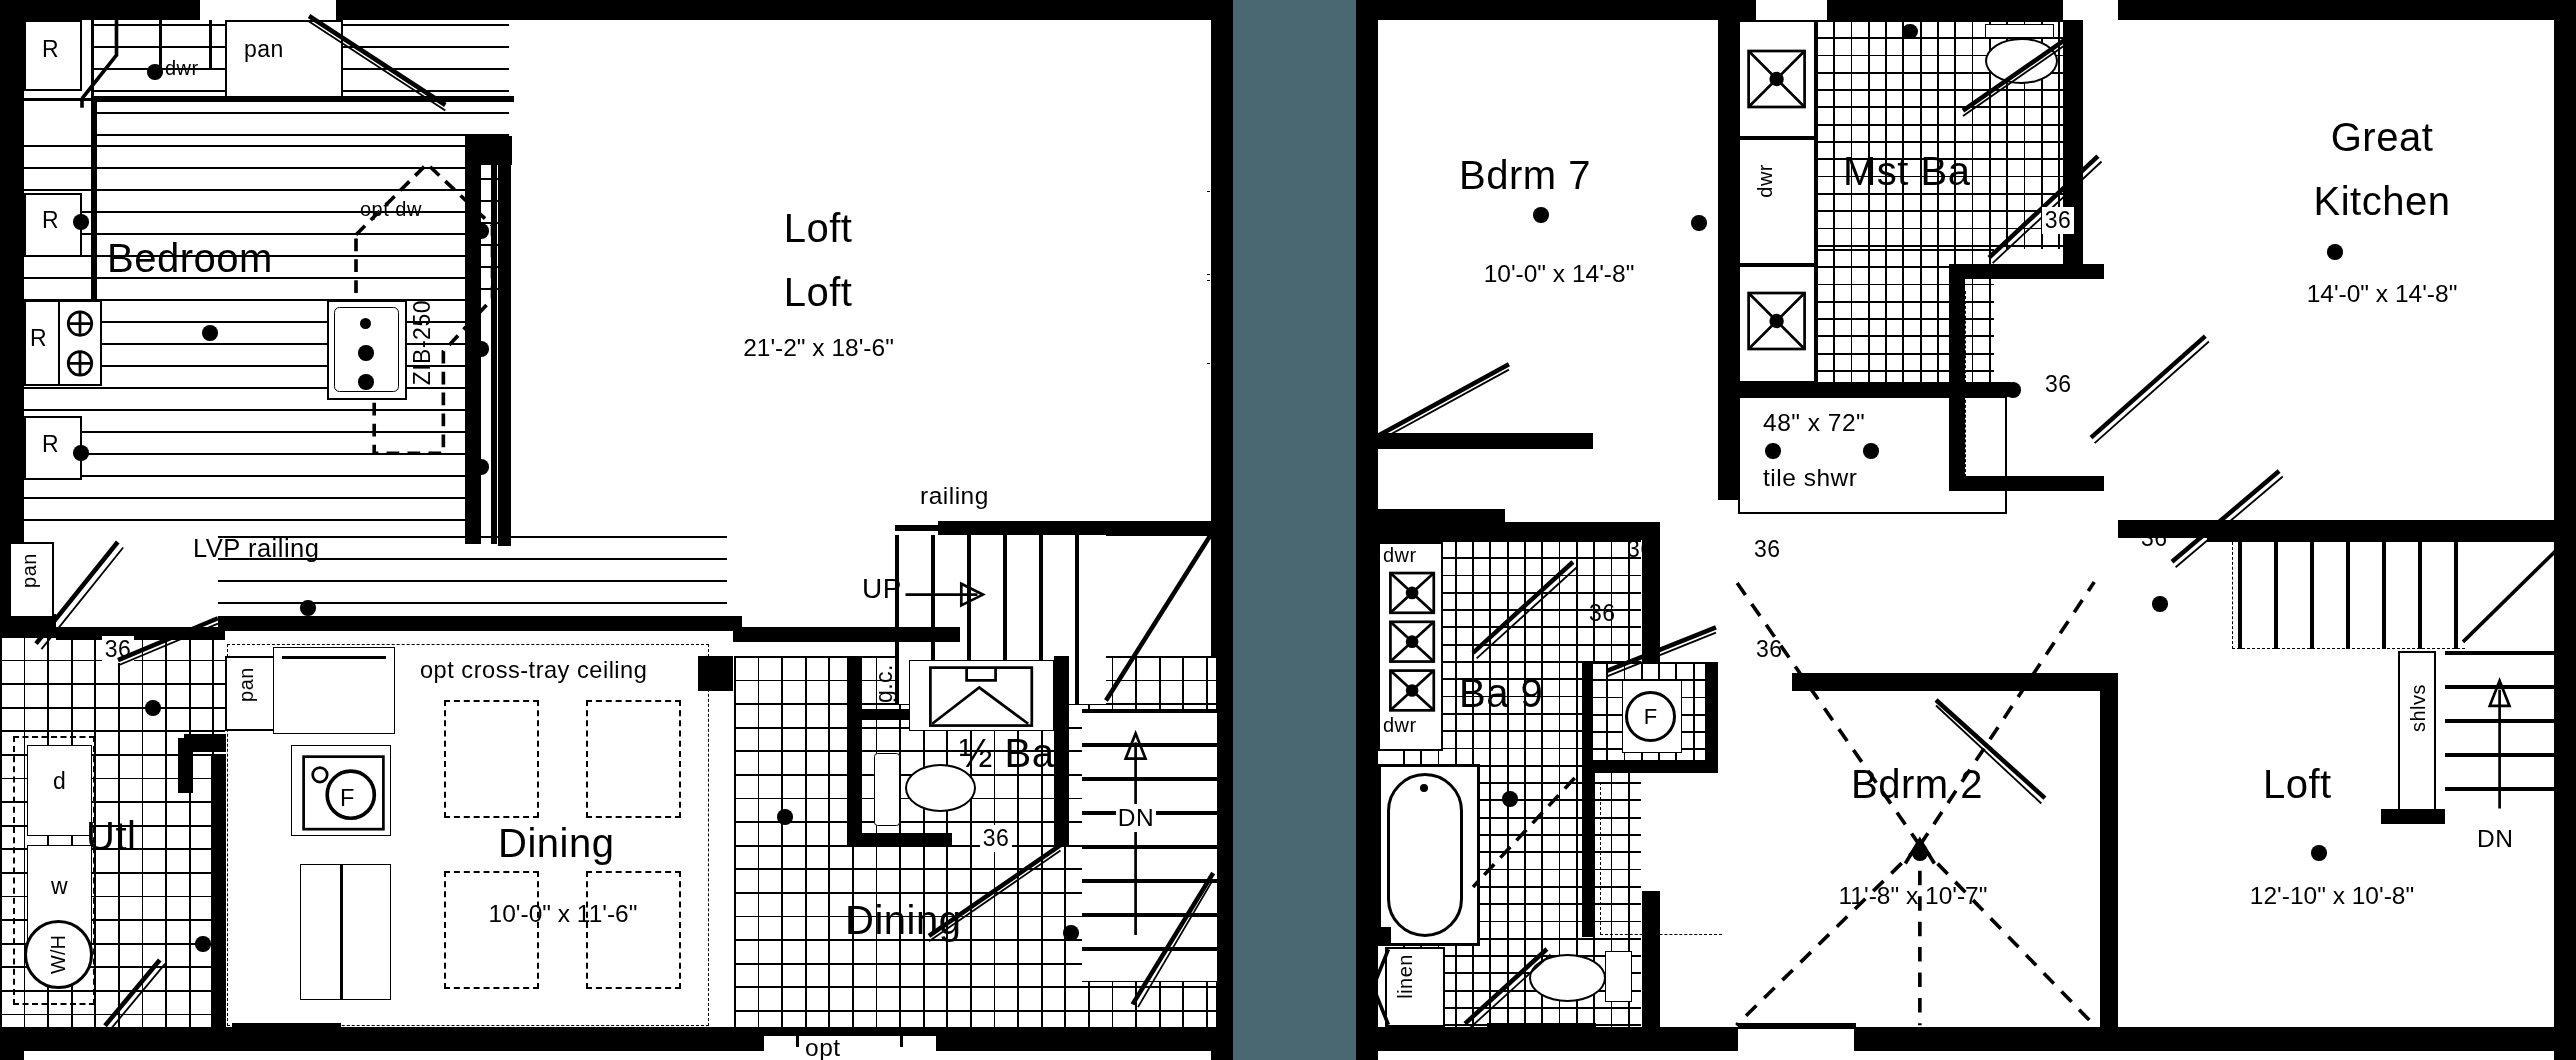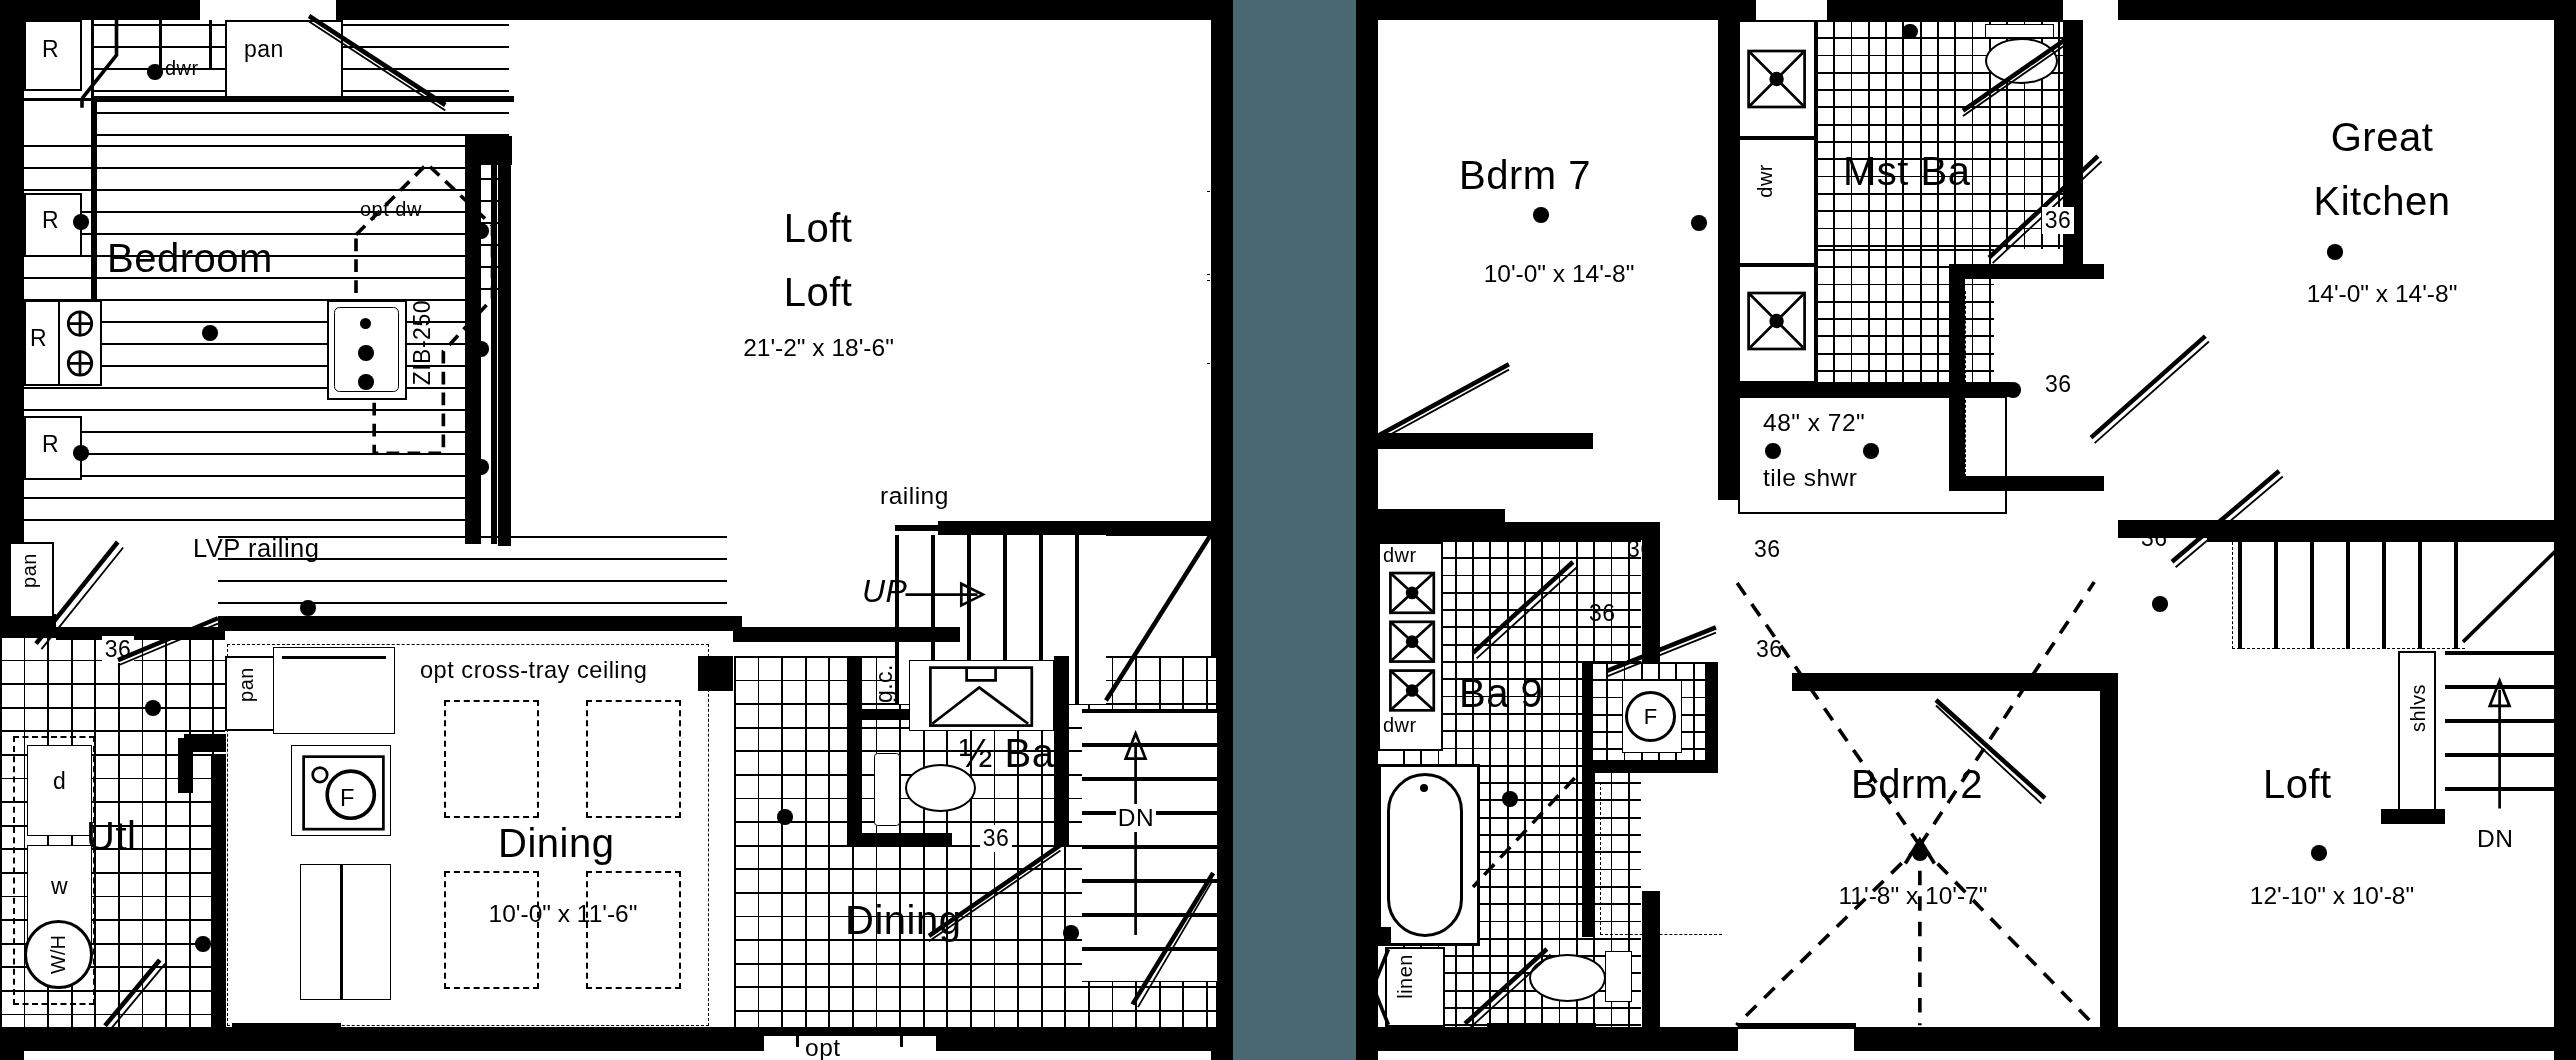--- a/index.html
+++ b/index.html
@@ -151,22 +151,22 @@
     <div class="rmlabel rmname" style="left:498px;top:823px;">Dining</div>
     <div class="rmlabel rmdim ctr" style="left:445px;top:900px;width:236px;">10'-0" x 11'-6"</div>
 
     <div class="tile" style="left:734px;top:656px;width:482px;height:371px;"></div>
     <div class="rmlabel rmname" style="left:845px;top:900px;">Dining</div>
     <div class="dot" style="left:1063px;top:925px;"></div>
 
     <div class="w" style="left:938px;top:521px;width:273px;height:14.5px;"></div>
     <div class="stairs" style="left:895px;top:535px;width:211px;height:169px;"></div>
     <div class="ln" style="left:895px;top:525px;width:91px;height:6.4px;"></div>
-    <div class="rmlabel" style="left:880px;top:482px;font-size:24.5px;">railing</div>
-    <div class="rmlabel" style="left:862px;top:573px;font-size:32px;font-style:italic;">UP</div>
+    <div class="rmlabel" style="left:920px;top:482px;font-size:24.5px;">railing</div>
+    <div class="rmlabel" style="left:862px;top:573px;font-size:28px;">UP</div>
     <svg style="left:905px;top:582px;width:100px;height:27px;" viewBox="0 0 110 30" width="100" height="27">
       <path d="M0 14 L80 14" stroke="#000" stroke-width="3"></path>
       <path d="M62 2 L86 14 L62 26 Z" fill="none" stroke="#000" stroke-width="3"></path>
     </svg>
     <svg style="left:1106px;top:535px;width:109px;height:173px;" viewBox="0 0 120 190" width="109" height="173">
       <path d="M115 0 L0 182" stroke="#000" stroke-width="5"></path>
     </svg>
 
     <div class="stairsH" style="left:1082px;top:709px;width:135px;height:273px;"></div>
     <svg style="left:1123px;top:727px;width:27px;height:218px;" viewBox="0 0 30 240" width="27" height="218">

